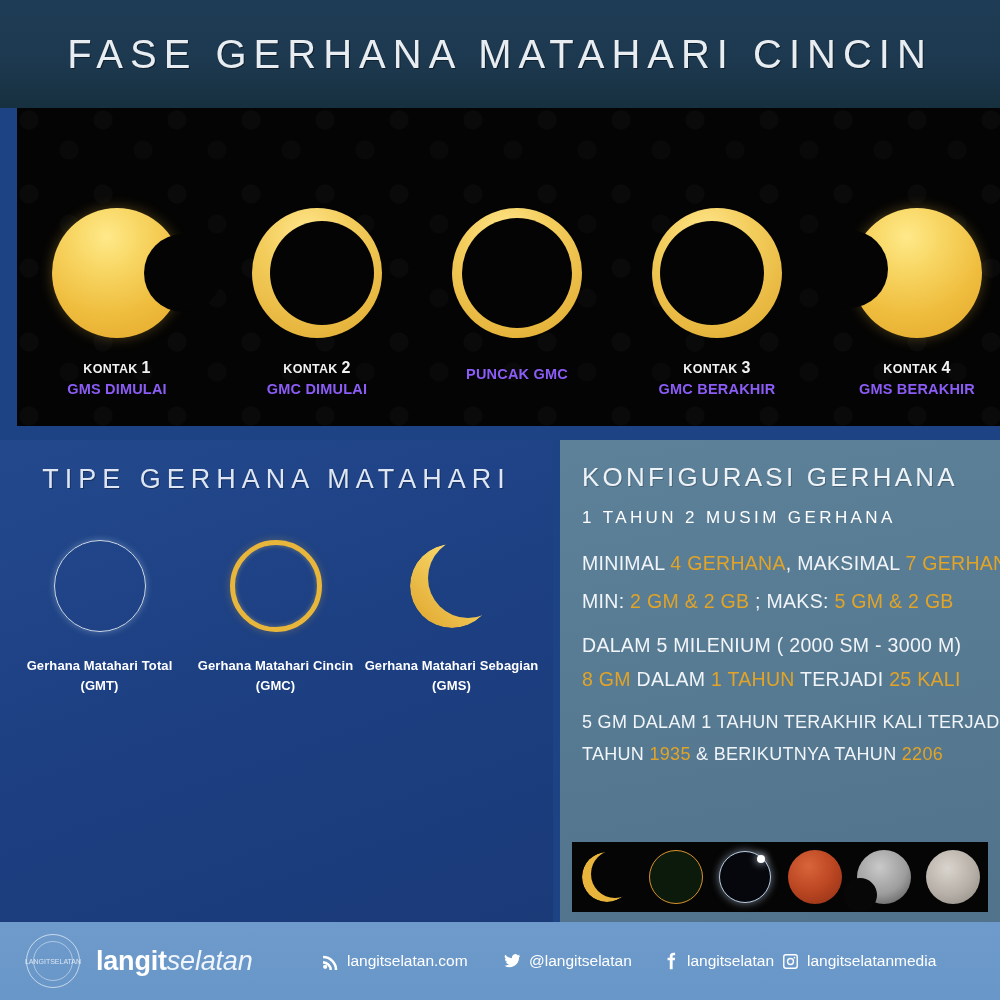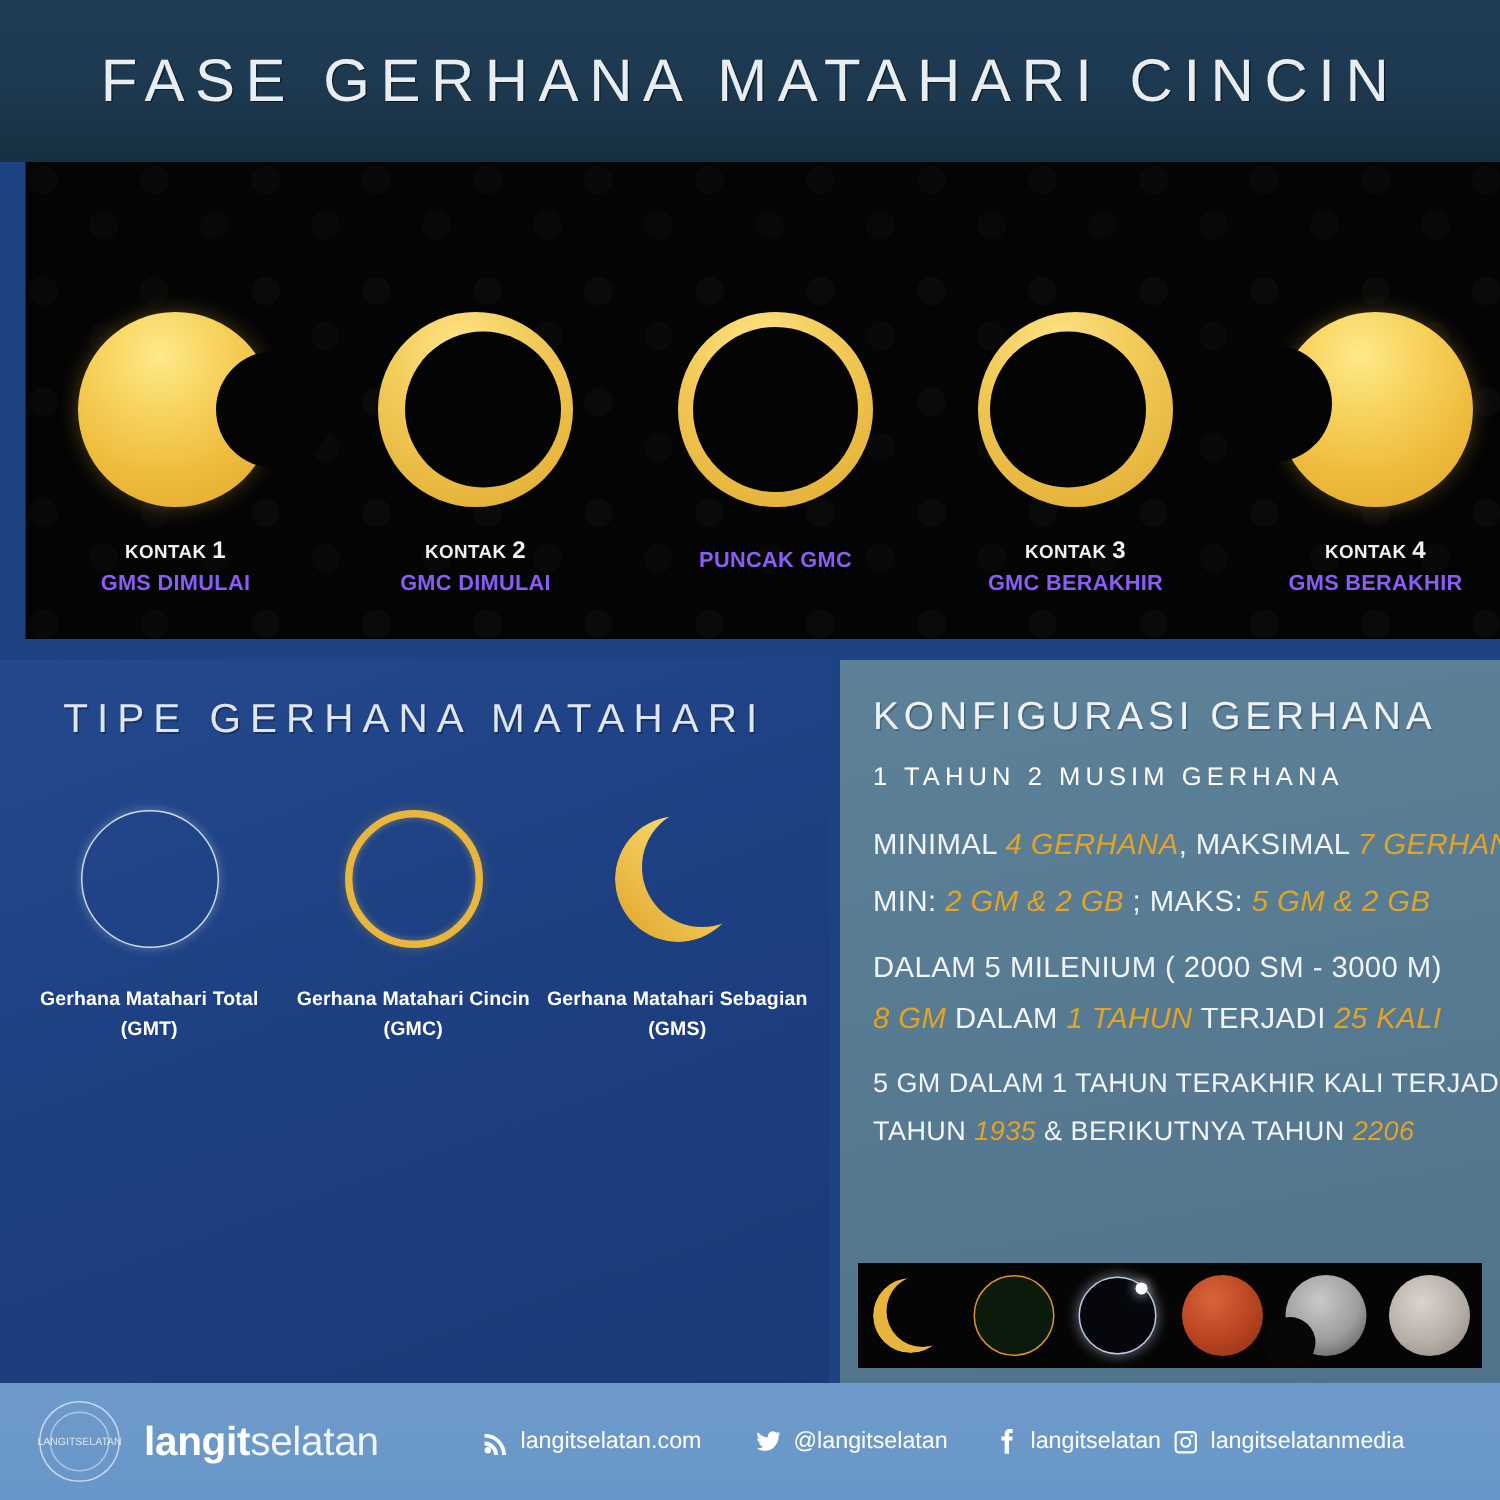--- a/index.html
+++ b/index.html
@@ -56,37 +56,37 @@
 
   
   #right-panel{position:absolute;left:560px;top:440px;width:512px;height:482px;
     background:linear-gradient(170deg,#5e819a 0%,#577a93 50%,#50728a 100%);overflow:hidden;}
   #right-title{position:absolute;left:22px;top:22px;font-size:26px;letter-spacing:3.2px;
     color:#eef3f8;text-shadow:1px 1px 0 rgba(0,0,0,.22);}
   #right-sub{position:absolute;left:22px;top:68px;font-size:17px;letter-spacing:3.4px;
     color:#ffffff;font-weight:500;}
   .rline{position:absolute;left:22px;font-size:19.5px;color:#f1f5f9;letter-spacing:.3px;
     white-space:nowrap;line-height:1.2;}
-  .rline .hl{color:#e2a426;font-style:italic;}
+  .rline .hl{color:#e2a426;}
   #photo-strip{position:absolute;left:12px;top:402px;width:416px;height:70px;
     background:#050505;display:flex;align-items:center;justify-content:space-around;}
   .photo{width:58px;height:58px;border-radius:50%;position:relative;}
 
   
   #footer{position:absolute;left:0;top:922px;width:1000px;height:78px;
     background:linear-gradient(180deg,#6e9bcb 0%,#6896c8 100%);
     display:flex;align-items:center;}
   #logo-mark{margin-left:26px;width:52px;height:52px;border-radius:50%;
     border:1.6px solid rgba(255,255,255,.62);position:relative;flex:0 0 auto;
     display:flex;align-items:center;justify-content:center;}
   #logo-inner{width:38px;height:38px;border-radius:50%;border:1px solid rgba(255,255,255,.45);
     display:flex;align-items:center;justify-content:center;font-size:7px;color:rgba(255,255,255,.75);}
   #brand{margin-left:16px;font-size:27px;color:#ffffff;letter-spacing:-.2px;white-space:nowrap;}
   #brand .b1{font-weight:700;}
-  #brand .b2{font-weight:300;color:#f0f5fb;}
+  #brand .b2{font-weight:300;color:#f0f5fb;font-style:italic;}
   .social{display:flex;align-items:center;color:#ffffff;font-size:15.5px;white-space:nowrap;}
   .social .sicon{margin-right:8px;display:inline-flex;align-items:center;justify-content:center;}
   #social-web{position:absolute;left:322px;top:50%;transform:translateY(-50%);}
   #social-tw{position:absolute;left:503px;top:50%;transform:translateY(-50%);}
   #social-fb{position:absolute;left:663px;top:50%;transform:translateY(-50%);}
   #social-ig{position:absolute;left:782px;top:50%;transform:translateY(-50%);}
 </style>
 </head>
 <body>
 

